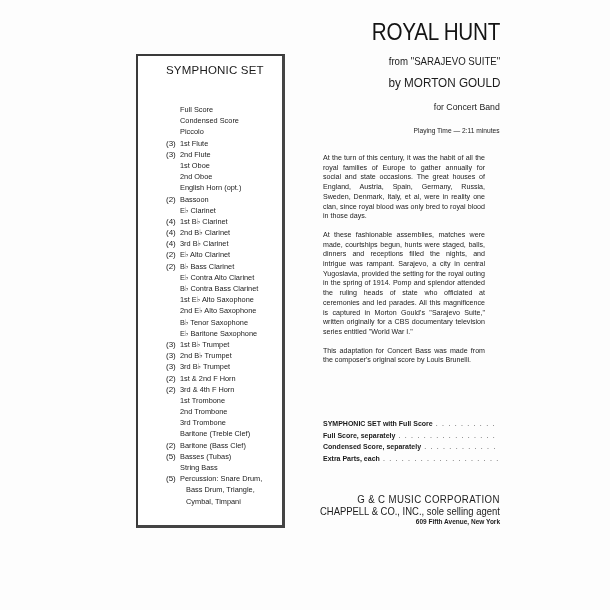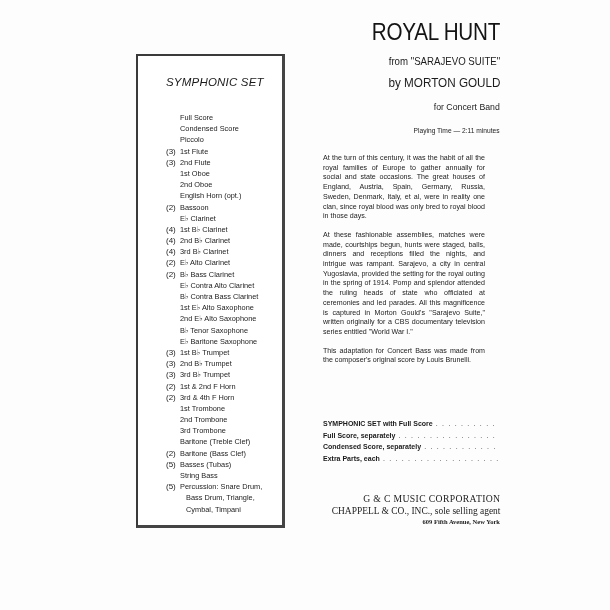--- a/index.html
+++ b/index.html
@@ -10,24 +10,24 @@
   .page { position:absolute; left:0; top:0; width:610px; height:610px; background:#fdfdfd; }
 
   
   .set-box {
     position:absolute; left:136px; top:54px; width:149px; height:474px;
     border-left:2px solid #3a3a3a; border-top:2px solid #3a3a3a;
     border-right:3px solid #444; border-bottom:3px solid #444;
     box-sizing:border-box; background:#fff;
   }
   .set-title {
-    position:absolute; left:166px; top:76px; font-size:11.5px; letter-spacing:0.2px;
-    color:#1a1a1a; white-space:nowrap;font-style:italic;
-  }
-  .parts { position:absolute; left:166px; top:104px; width:120px;margin-top:8px; }
+    position:absolute; left:166px; top:64px; font-size:11.5px; letter-spacing:0.2px;
+    color:#1a1a1a; white-space:nowrap;
+  }
+  .parts { position:absolute; left:166px; top:104px; width:120px; }
   .part {
     height:11.2px; font-size:8px; line-height:11.2px; white-space:nowrap; position:relative;
     font-family:"Liberation Sans Narrow","Liberation Sans", sans-serif; color:#222;
   }
   .part .qty { position:absolute; left:0; width:14px; }
   .part .name { position:absolute; left:14px; transform:scaleX(0.92); transform-origin:left; }
   .part.cont .name { left:20px; }
 
   
   .title {
@@ -42,21 +42,21 @@
   .blurb { position:absolute; left:323px; top:154px; width:178px; font-size:7.1px; line-height:9.7px; text-align:justify; color:#222; }
   .blurb p { margin:0 16px 9px 0; }
 
   .price-list { position:absolute; left:323px; top:418px; width:176px; }
   .price-row {
     height:11.6px; font-size:7px; line-height:11.6px; font-weight:bold; white-space:nowrap;
     overflow:hidden; color:#1a1a1a;
   }
   .price-row .dots { font-weight:normal; letter-spacing:1.2px; color:#333; }
 
-  .publisher { position:absolute; right:110px; top:493px; text-align:right; white-space:nowrap;font-family:Liberation Serif, serif; }
+  .publisher { position:absolute; right:110px; top:493px; text-align:right; white-space:nowrap; }
   .pub1 { font-size:10.5px; line-height:12px; letter-spacing:0.4px; transform:scaleX(0.92); transform-origin:right; }
   .pub2 { font-size:10.5px; line-height:12px; transform:scaleX(0.9); transform-origin:right; }
   .pub3 { font-size:6.5px; line-height:10px; font-weight:bold; }
 </style>
 </head>
 <body>
 
 <div class="page">
 
   <div class="set-box"></div>

